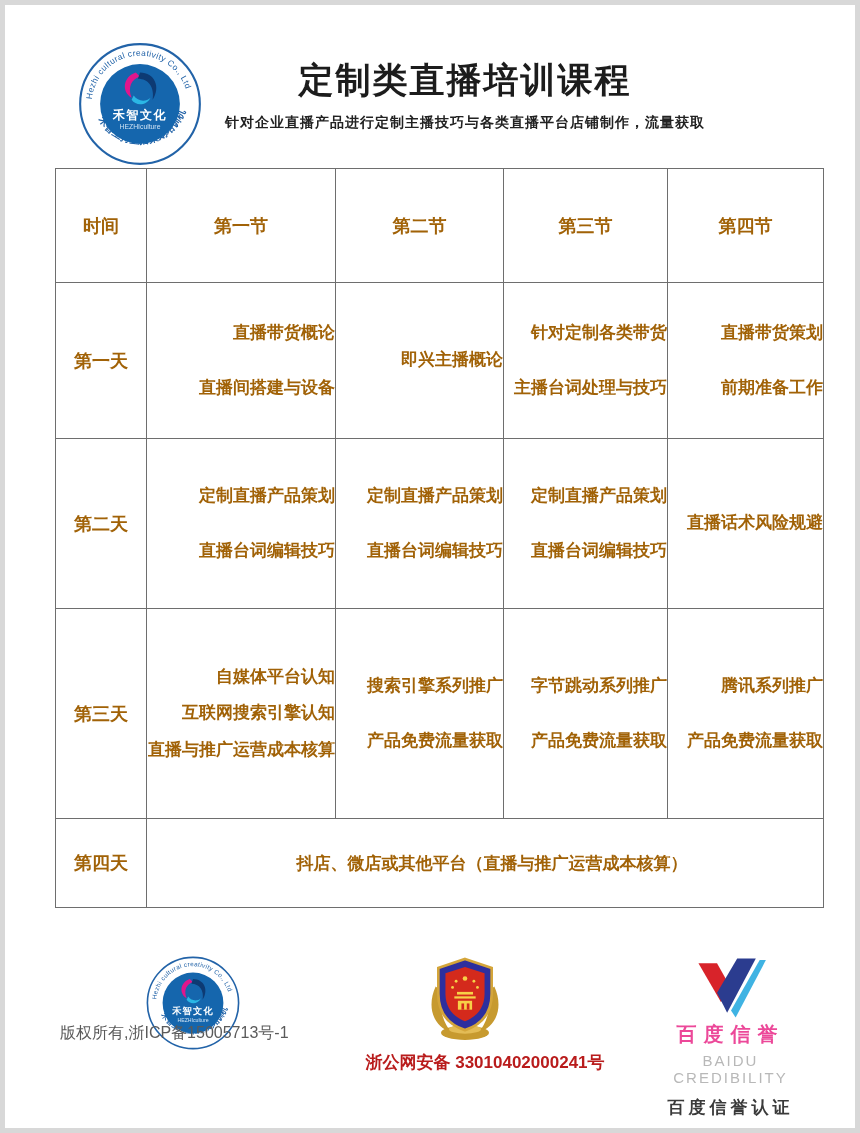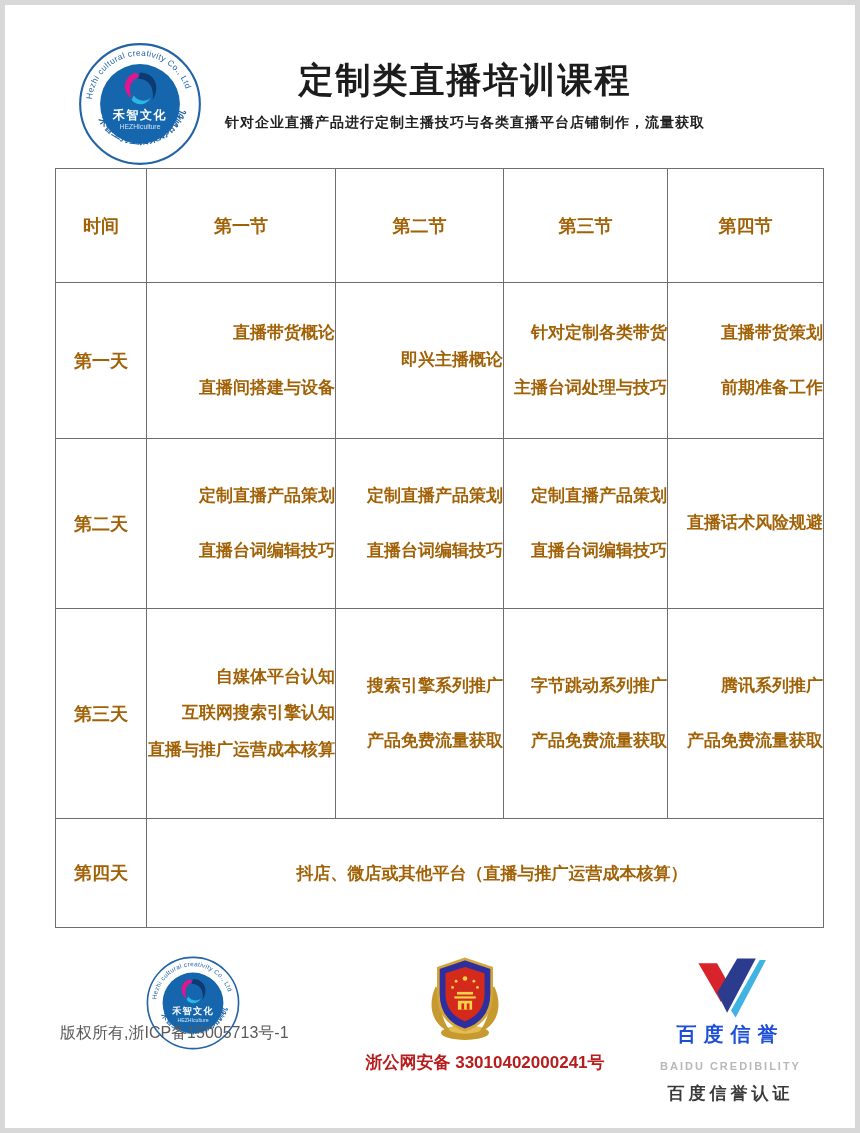--- a/index.html
+++ b/index.html
@@ -25,21 +25,21 @@
   .tbl-wrap { position:absolute; left:50px; top:163px; }
   table.course { border-collapse:collapse; table-layout:fixed; width:768px; }
   table.course td, table.course th {
     border:1px solid #6e6e6e; vertical-align:middle; text-align:center;
     color:#a16207; font-weight:bold; padding:0;
   }
   tr.r-head   { height:114px; }
   tr.r-day1   { height:156px; }
   tr.r-day2   { height:170px; }
   tr.r-day3   { height:210px; }
-  tr.r-day4   { height:109px; }
+  tr.r-day4   { height:89px; }
   th.col-head { font-size:18px; }
   td.day-label{ font-size:18px; }
   .cell {
     display:flex; flex-direction:column; align-items:flex-end; justify-content:center;
     gap:34px; font-size:17px; line-height:1.2;
   }
   .cell.gap-sm { gap:16px; }
   td.merged-cell { text-align:left; }
   td.merged-cell .cell-merged { padding-left:14px; font-size:17px; }
 
@@ -48,22 +48,22 @@
     position:absolute; left:55px; top:1018px; width:280px; text-align:left;
     color:#5a5a5a; font-size:16px;
   }
   .police-badge { position:absolute; left:420px; top:946px; width:80px; height:96px; }
   .police-text {
     position:absolute; left:335px; top:1046px; width:290px; text-align:center;
     color:#b91c1c; font-size:17px; font-weight:bold;
   }
   .baidu-block { position:absolute; left:638px; top:952px; width:175px; text-align:center; }
   .baidu-v { width:78px; height:62px; display:block; margin:0 auto; }
-  .baidu-cn { margin-top:2px; font-size:20px; color:#1d4ed8; letter-spacing:7px; font-weight:bold; }
-  .baidu-en { margin-top:12px; font-size:11px; color:#b8b8b8; letter-spacing:2px;font-weight:bold; }
+  .baidu-cn { margin-top:2px; font-size:20px; color:#ec4899; letter-spacing:7px; font-weight:bold; }
+  .baidu-en { margin-top:4px; font-size:15px; color:#b8b8b8; letter-spacing:2px; }
   .baidu-cert { margin-top:10px; font-size:17px; color:#3a3a3a; letter-spacing:4px; font-weight:bold; }
 
   svg text { font-family:"Liberation Sans","DejaVu Sans",sans-serif; }
 </style>
 </head>
 <body>
 
 <div class="page">
 
   <svg class="hdr-logo" viewBox="0 0 120 120" aria-hidden="true">

